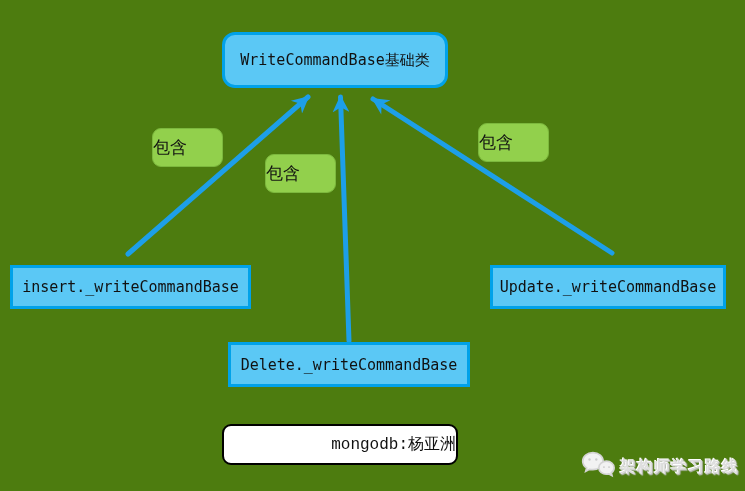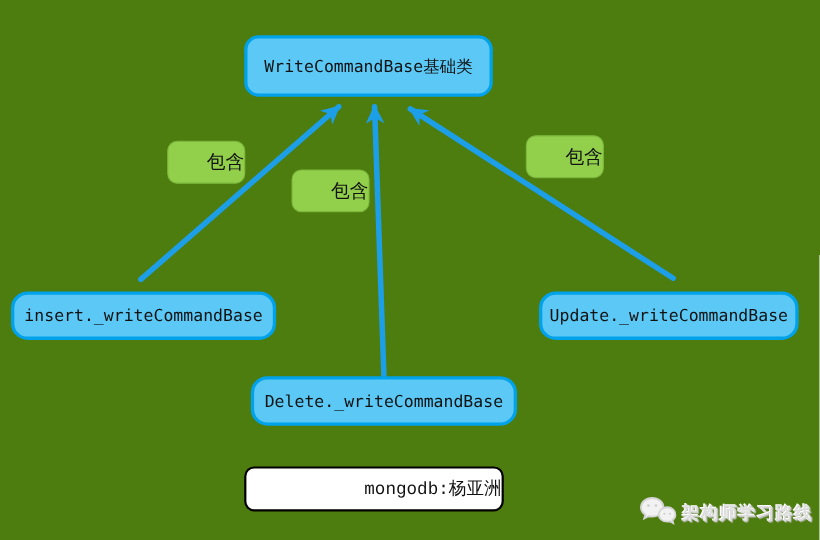--- a/index.html
+++ b/index.html
@@ -31,41 +31,41 @@
     fill: var(--arrow-color, #1d9fe8);
   }
   .node {
     position: absolute;
     z-index: 2;
     display: flex;
     align-items: center;
     justify-content: center;
     background: var(--node-fill, #5bc8f5);
     border: 3px solid var(--node-border, #00a2e9);
-    border-radius: 15px;
+    border-radius: 0;
     font-family: "DejaVu Sans Mono", "Liberation Mono", monospace;
     font-size: 15px;
     color: #111111;
     box-sizing: border-box;
     white-space: nowrap;
   }
   .node.base {
     left: 222px; top: 32px;
     width: 226px; height: 56px;
     border-radius: 13px;
   }
   .node.insert { left: 10px;  top: 265px; width: 241px; height: 44px; }
   .node.update { left: 490px; top: 265px; width: 236px; height: 44px; text-align: right; }
   .node.delete { left: 228px; top: 342px; width: 242px; height: 45px; }
   .edge-label {
     position: absolute;
     z-index: 3;
     display: flex;
     align-items: center;
-    justify-content: flex-end;
+    justify-content: flex-start;
     background: var(--label-fill, #92d04c);
     border: 1px solid var(--label-border, #7cb83d);
     border-radius: 9px;
     font-size: 17px;
     color: #111111;
     width: 71px; height: 39px;
     box-sizing: border-box;
   }
   .edge-label.l1 { left: 152px; top: 128px; }
   .edge-label.l2 { left: 265px; top: 154px; }

